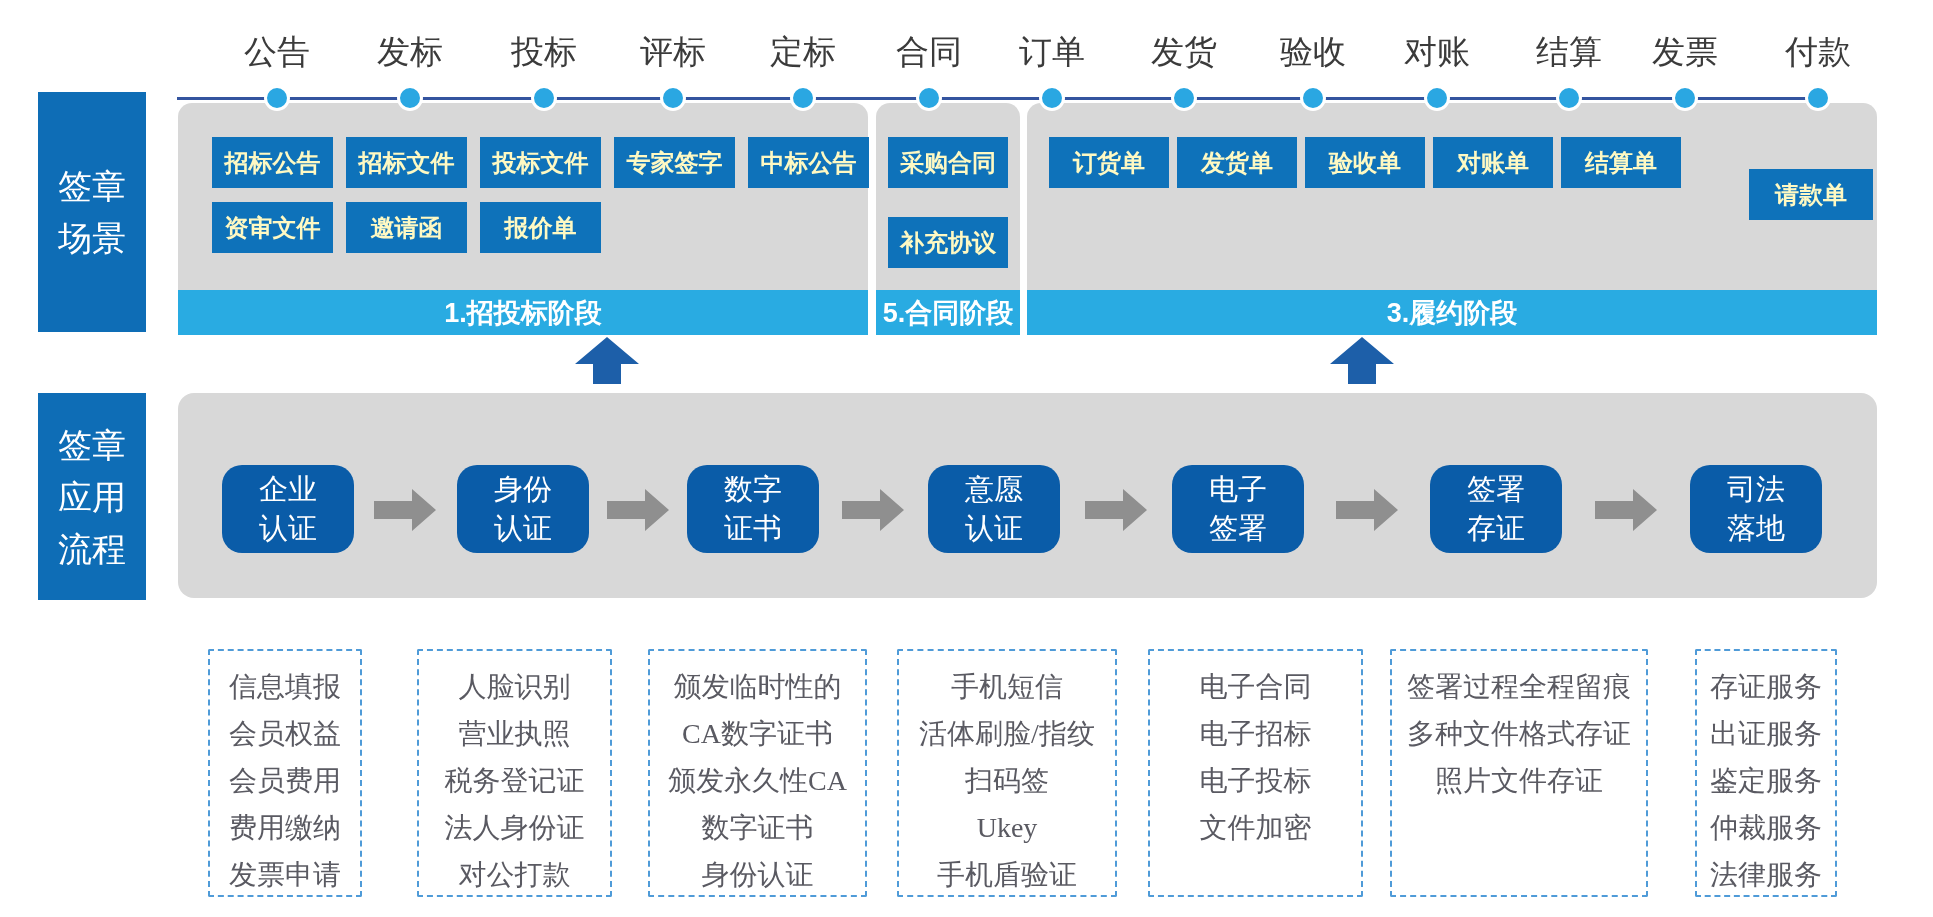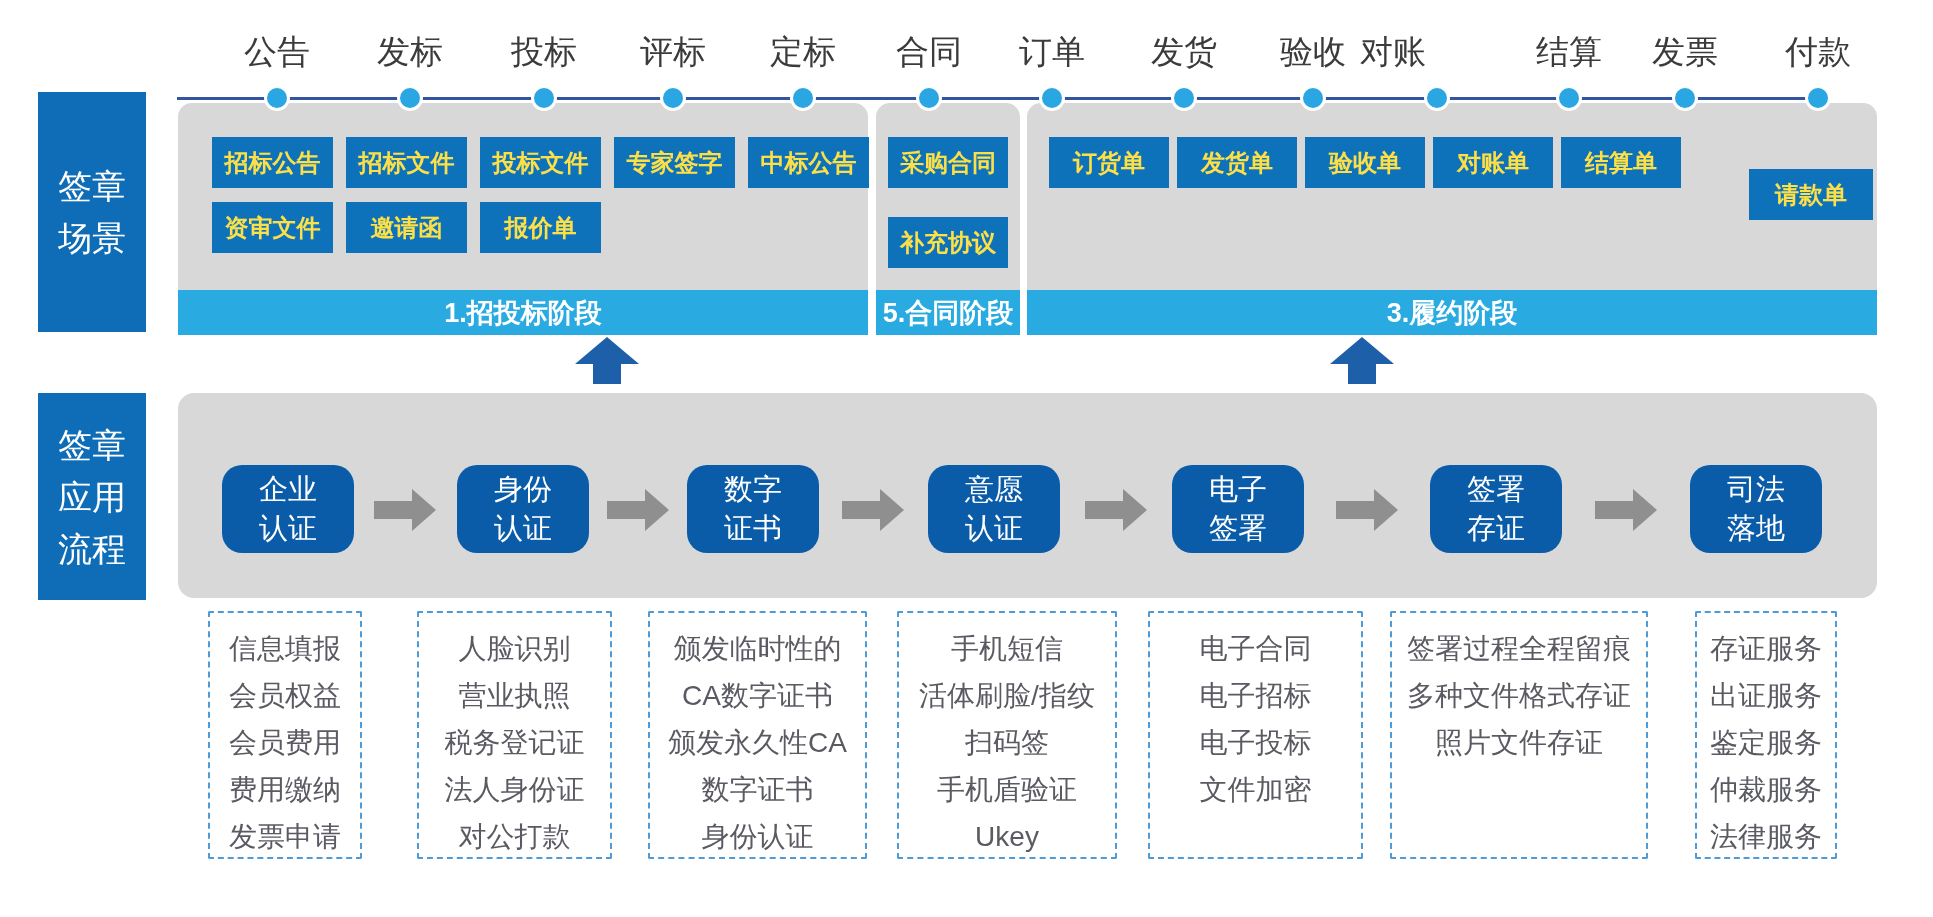--- a/index.html
+++ b/index.html
@@ -25,61 +25,61 @@
   .panel{position:absolute;top:103px;height:232px;background:#d8d8d8;border-radius:14px 14px 0 0;}
   .p1{left:178px;width:690px;}
   .p2{left:876px;width:144px;}
   .p3{left:1027px;width:850px;}
   .row{position:absolute;display:flex;gap:13px;}
   .r1{top:34px;left:34px;}
   .r2{top:99px;left:34px;}
   .p2 .r1{left:12px;}
   .p2 .r2{top:114px;left:12px;align-items:flex-end;}
   .p3 .r1{left:22px;gap:8px;width:824px;}
-  .tag{width:121px;height:51px;background:#0e72ba;color:#fde047;font-size:24px;font-weight:600;
+  .tag{width:121px;height:51px;background:#0e72ba;color:#fef9c3;font-size:24px;font-weight:600;
        display:flex;align-items:center;justify-content:center;white-space:nowrap;}
   .p3 .tag{width:120px;}
   .tag-last{margin-left:auto;width:124px !important;margin-top:32px;}
   .phase-bar{position:absolute;left:0;right:0;bottom:0;height:45px;background:#29abe2;
              color:#ffffff;font-size:27px;font-weight:700;display:flex;align-items:center;
              justify-content:center;}
 
   
   .up-arrow{position:absolute;top:337px;width:64px;height:47px;}
 
   
   .flow-panel{position:absolute;left:178px;top:393px;width:1699px;height:205px;
               background:#d8d8d8;border-radius:16px;}
   .flow-step{position:absolute;top:465px;width:132px;height:88px;background:#0a5ca8;
              border-radius:20px;color:#ffffff;font-size:29px;font-weight:500;line-height:39px;
              display:flex;flex-direction:column;align-items:center;justify-content:center;
              text-align:center;z-index:2;}
   .flow-arrow{position:absolute;top:489px;width:62px;height:42px;z-index:2;}
 
   
-  .detail{position:absolute;top:611px;height:248px;border:2px dashed #4f9bd8;border-radius:2px;
+  .detail{position:absolute;top:649px;height:248px;border:2px dashed #4f9bd8;border-radius:2px;
           box-sizing:border-box;padding-top:12px;text-align:center;
-          font-size:28px;line-height:47px;color:#5a5a62;}
+          font-size:28px;line-height:47px;color:#5a5a62;font-family:Liberation Serif, serif;}
   .detail div{white-space:nowrap;}
 </style>
 </head>
 <body>
 
 <div class="canvas">
 
   <div class="ms-label" style="left:277px">公告</div>
   <div class="ms-label" style="left:410px">发标</div>
   <div class="ms-label" style="left:544px">投标</div>
   <div class="ms-label" style="left:673px">评标</div>
   <div class="ms-label" style="left:803px">定标</div>
   <div class="ms-label" style="left:929px">合同</div>
   <div class="ms-label" style="left:1052px">订单</div>
   <div class="ms-label" style="left:1184px">发货</div>
   <div class="ms-label" style="left:1313px">验收</div>
-  <div class="ms-label" style="left:1393px">对账</div>
+  <div class="ms-label" style="left:1437px">对账</div>
   <div class="ms-label" style="left:1569px">结算</div>
   <div class="ms-label" style="left:1685px">发票</div>
   <div class="ms-label" style="left:1818px">付款</div>
 
   <div class="tl-line"></div>
   <div class="dot" style="left:264px"></div>
   <div class="dot" style="left:397px"></div>
   <div class="dot" style="left:531px"></div>
   <div class="dot" style="left:660px"></div>
   <div class="dot" style="left:790px"></div>
@@ -215,22 +215,22 @@
     <div>颁发临时性的</div>
     <div>CA数字证书</div>
     <div>颁发永久性CA</div>
     <div>数字证书</div>
     <div>身份认证</div>
   </div>
   <div class="detail" style="left:897px;width:220px">
     <div>手机短信</div>
     <div>活体刷脸/指纹</div>
     <div>扫码签</div>
+    <div>Ukey</div>
     <div>手机盾验证</div>
-    <div>Ukey</div>
   </div>
   <div class="detail" style="left:1148px;width:215px">
     <div>电子合同</div>
     <div>电子招标</div>
     <div>电子投标</div>
     <div>文件加密</div>
   </div>
   <div class="detail" style="left:1390px;width:258px">
     <div>签署过程全程留痕</div>
     <div>多种文件格式存证</div>

